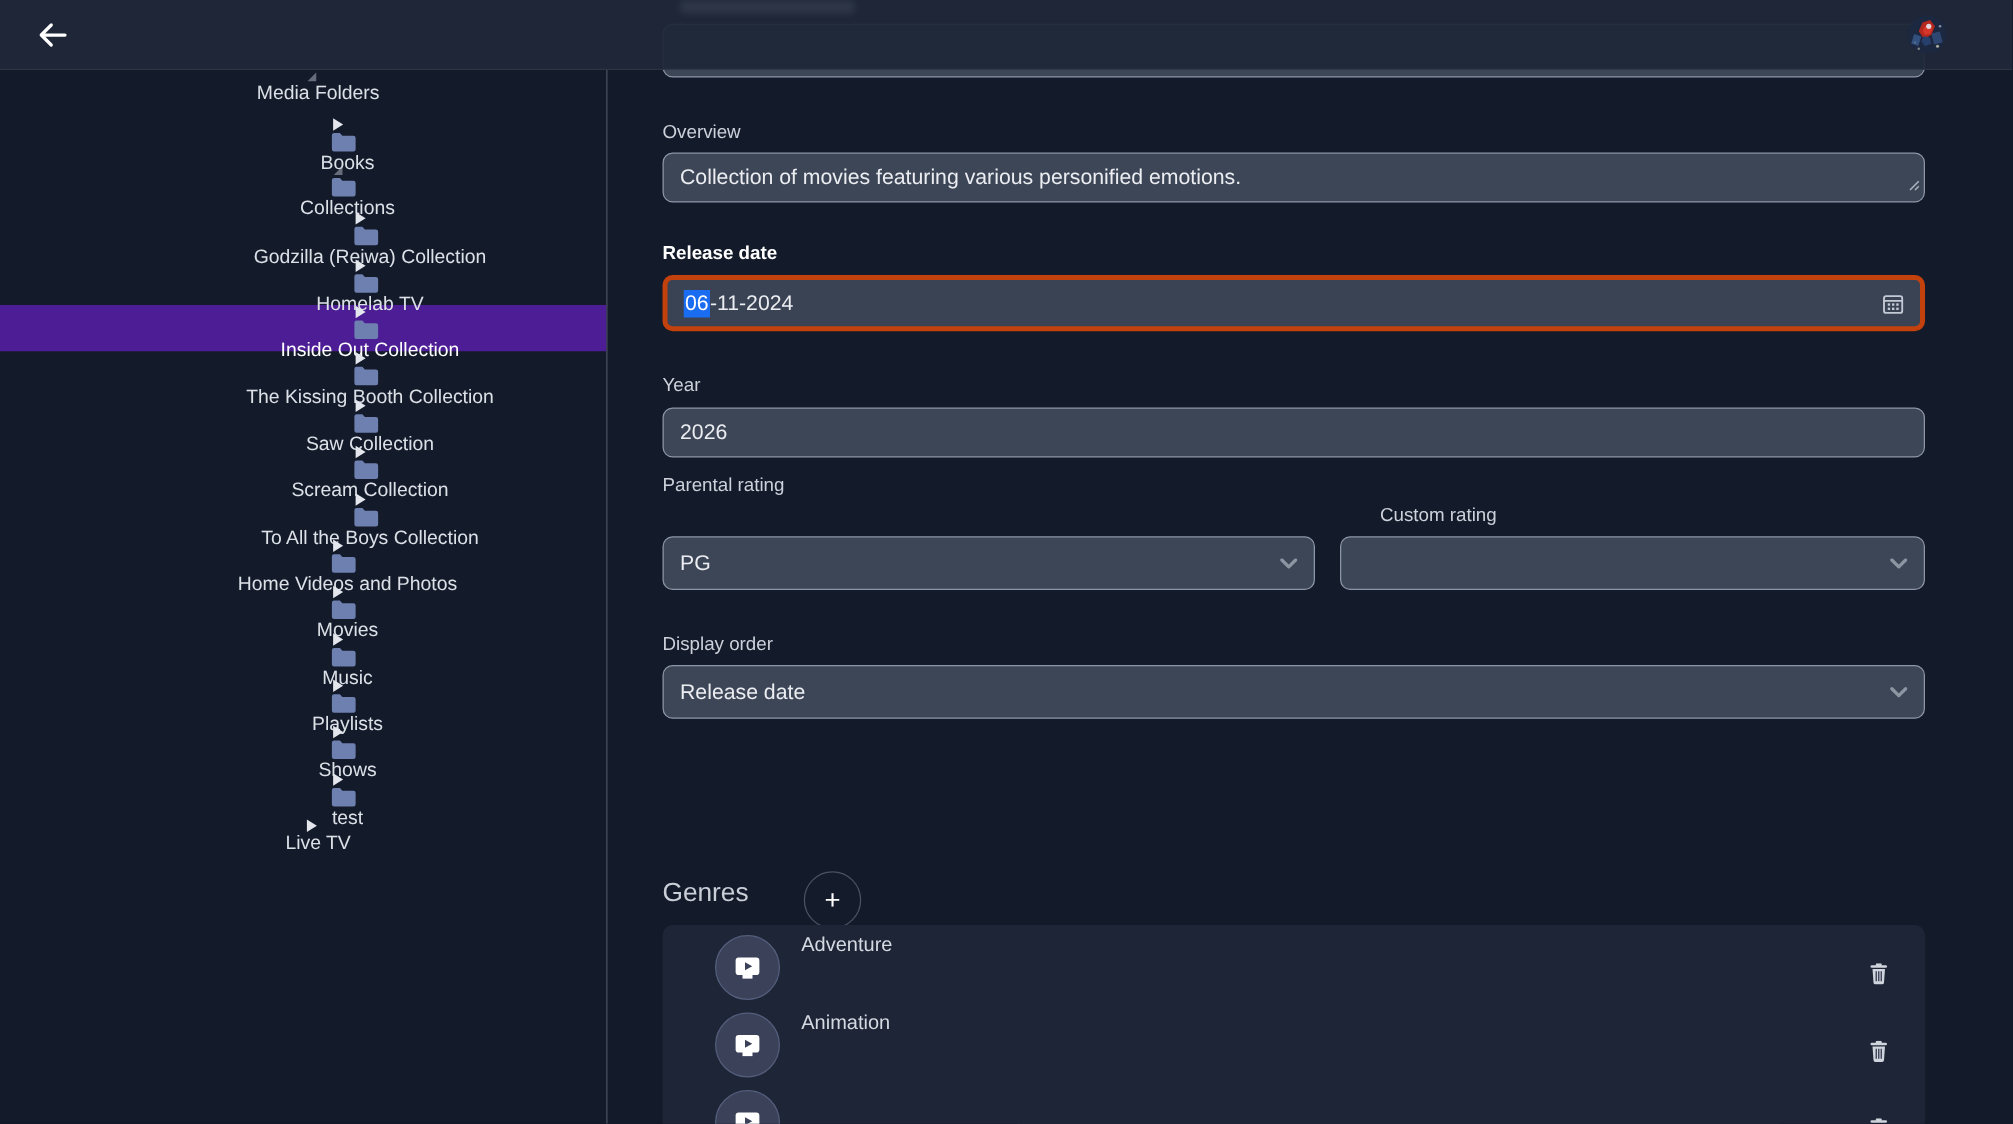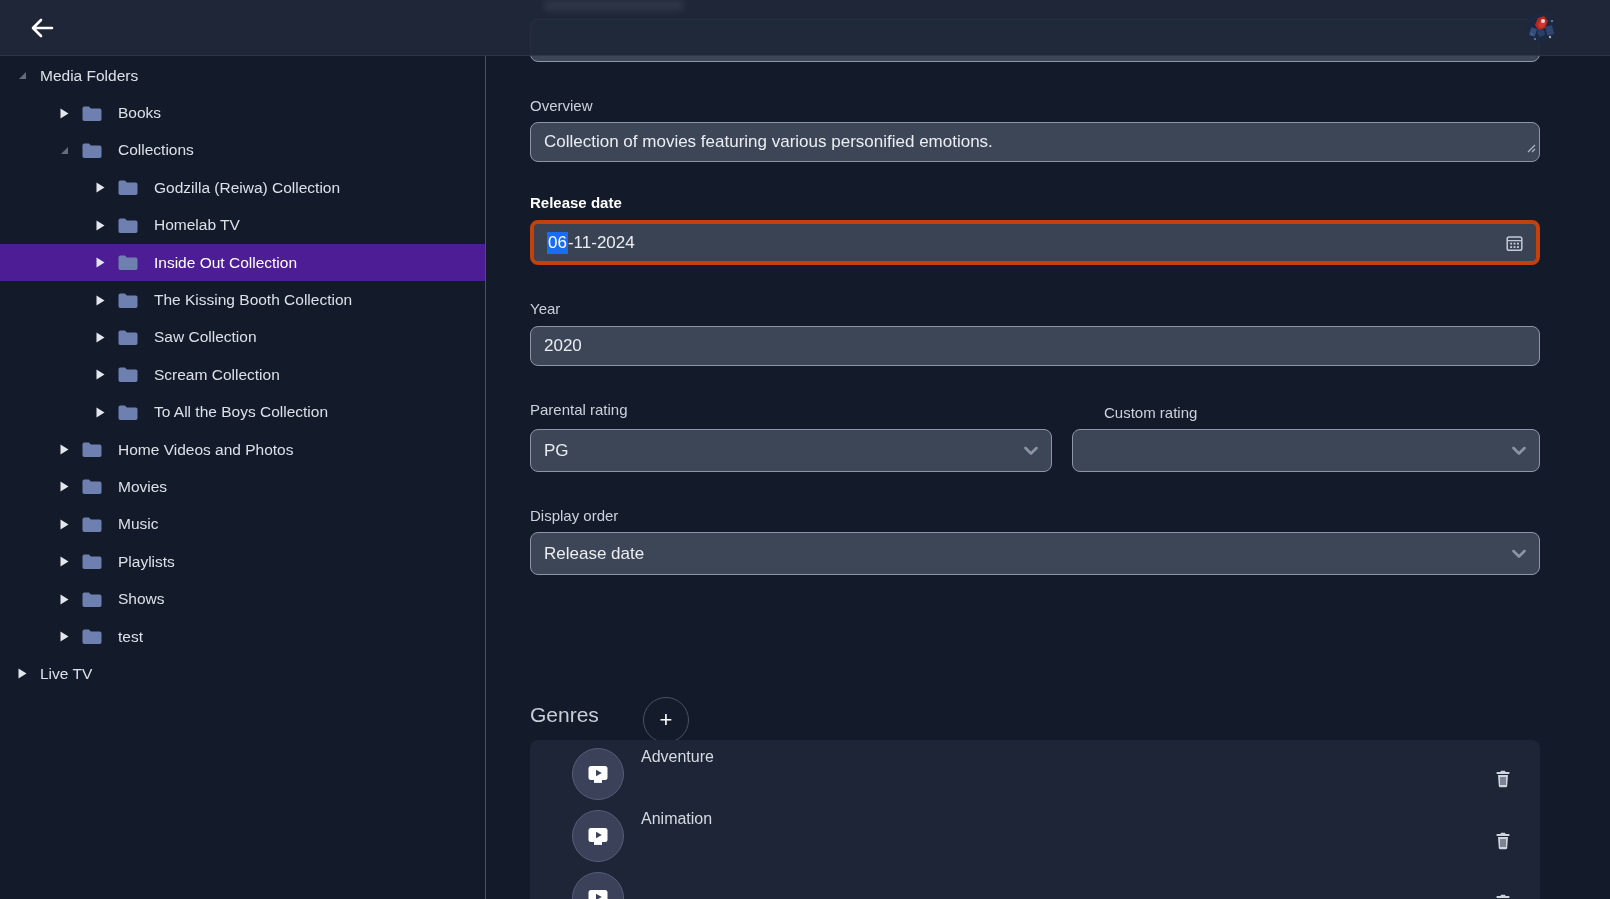--- a/index.html
+++ b/index.html
@@ -35,21 +35,21 @@
   
   .sidebar {
     position:absolute; left:0; top:56px; width:486px; height:843px;
     border-right:1px solid #4a5160;
     background:#131a2a;
     z-index:5;
     padding-top:1px;
   }
   .tree-row {
     height:37.4px; display:flex; align-items:center;
-    font-size:15.5px; color:#dce0e7; cursor:pointer; white-space:nowrap;
+    font-size:15.5px; color:#dce0e7; cursor:pointer; white-space:nowrap;flex-direction:column;
   }
   .tree-row.selected { background:#4c1d95; color:#ffffff;align-items:center; }
   .caret { width:16px; display:flex; justify-content:center; flex:none; }
   .caret svg { display:block; }
   .caret.expanded svg { opacity:0.55; }
   .folder { flex:none; margin-left:9px; display:flex; }
   .tree-label { margin-left:15px; }
   .no-folder .tree-label { margin-left:10px; }
   .lvl0 { padding-left:14px; }
   .lvl1 { padding-left:56px; }
@@ -402,24 +402,24 @@
         <rect x="11" y="8.2" width="1.9" height="1.9" fill="#c4cad5"></rect>
         <rect x="4.2" y="11.6" width="1.9" height="1.9" fill="#c4cad5"></rect>
         <rect x="7.6" y="11.6" width="1.9" height="1.9" fill="#c4cad5"></rect>
         <rect x="11" y="11.6" width="1.9" height="1.9" fill="#c4cad5"></rect>
       </svg>
     </span>
   </div>
 
   <label class="field-label" style="top:300px">Year</label>
   <div class="box year-box">
-    <span>2020</span>
-  </div>
-
-  <label class="field-label" style="top:401px">Parental rating</label>
+    <span>2026</span>
+  </div>
+
+  <label class="field-label" style="top:380px">Parental rating</label>
   <div class="box select-box parental-select">
     <span>PG</span>
     <span class="chevron">
       <svg width="14" height="9" viewBox="0 0 14 9">
           <polyline points="1.5,1.5 7,7 12.5,1.5" fill="none" stroke="#8e95a2" stroke-width="2.6" stroke-linecap="round" stroke-linejoin="round"></polyline>
         </svg>
     </span>
   </div>
 
   <label class="field-label" style="top:404px; left:617px">Custom rating</label>

